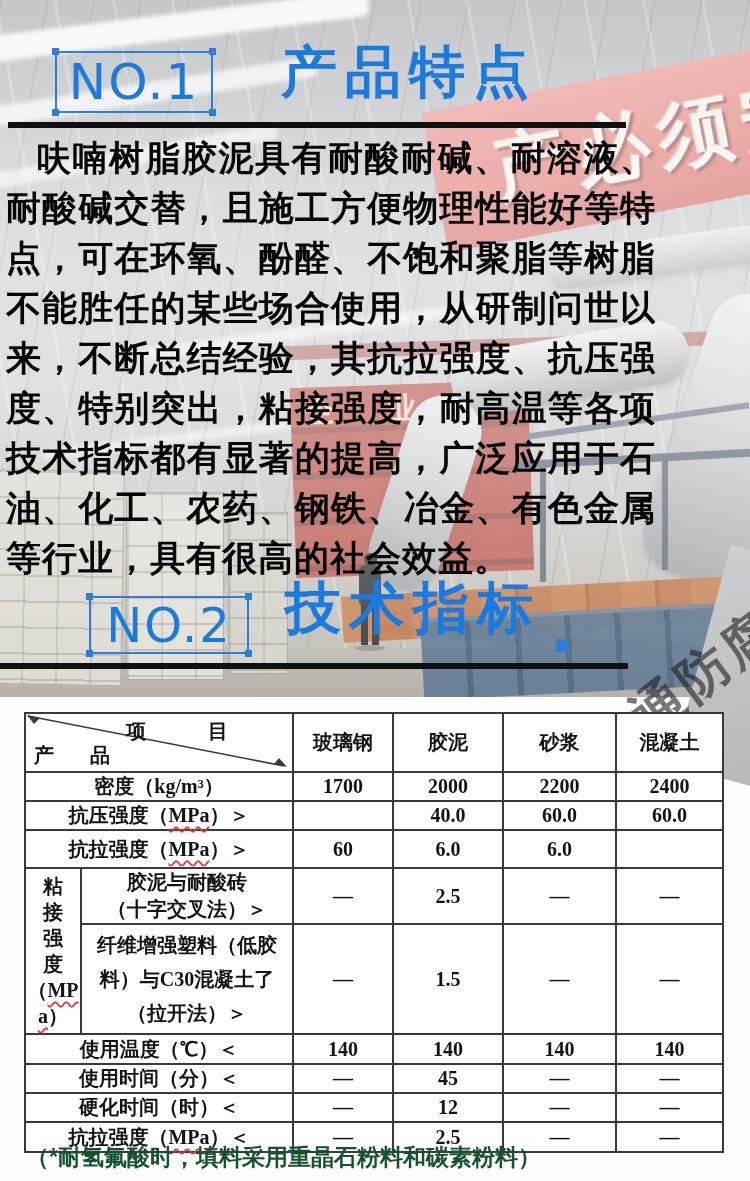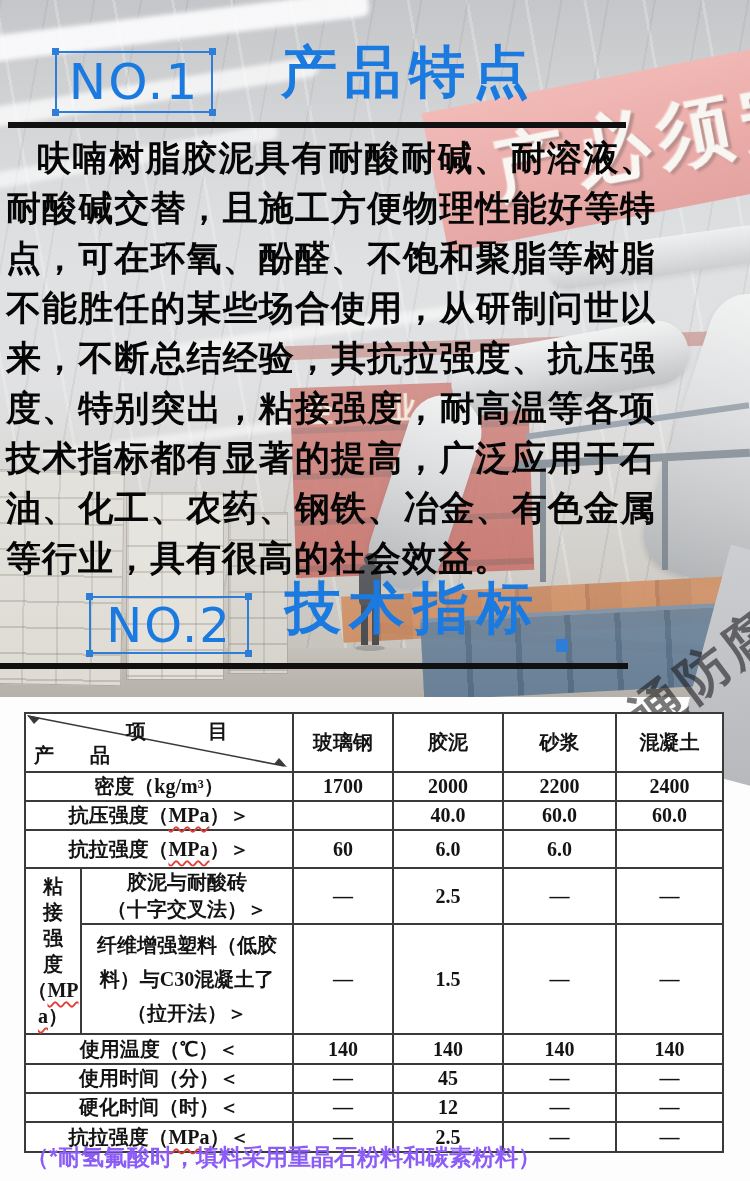--- a/index.html
+++ b/index.html
@@ -108,21 +108,21 @@
   .corner-cell .cw{position:absolute;font-weight:700;}
   .cw-item1{left:100px;top:4px;} .cw-item2{left:182px;top:4px;}
   .cw-prod1{left:8px;top:28px;}  .cw-prod2{left:64px;top:28px;}
   .vert-label div{line-height:26px;}
   .wavy{text-decoration:underline;text-decoration-style:wavy;text-decoration-color:#e04038;
         text-decoration-thickness:1.5px;text-underline-offset:4px;}
   .two-line div{line-height:27px;}
   .three-line div{line-height:34px;}
 
   
-  .footnote{position:absolute;left:26px;top:1142px;z-index:6;font-size:23px;font-weight:700;color:#8b5cf6;}
+  .footnote{position:absolute;left:26px;top:1142px;z-index:6;font-size:23px;font-weight:700;color:#14532d;}
 </style>
 </head>
 <body>
 
 <div id="page">
 
   <div class="photo">
     <div class="trusses"></div>
     <div class="sky sky1"></div>
     <div class="sky sky2"></div>

